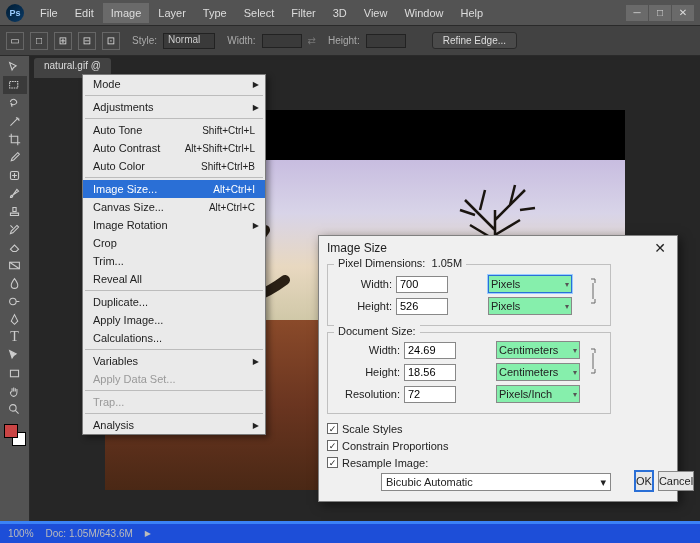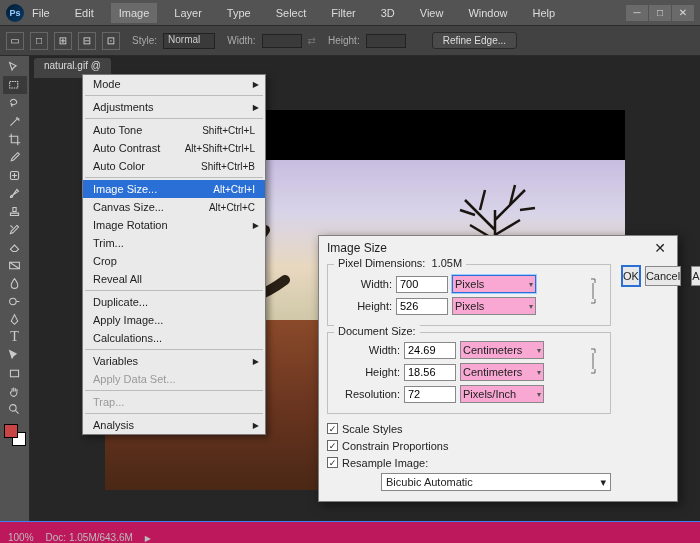--- a/index.html
+++ b/index.html
@@ -1,19 +1,19 @@
 <!DOCTYPE html>
 <html><head>
 <meta charset="utf-8">
 <style>
   * { box-sizing: border-box; }
   body { margin:0; padding:0; width:700px; height:543px; background:#535353; font-family:"Segoe UI",Tahoma,sans-serif; font-size:11px; color:#ddd; overflow:hidden; position:relative;}
   .titlebar{height:26px; background:#535353; display:flex; align-items:center; padding:0 6px; border-bottom:1px solid #2a2a2a;}
   .ps-logo{width:18px;height:18px; background:linear-gradient(135deg,#001c33,#0a3a66); border-radius:9px; display:flex;align-items:center;justify-content:center; font-size:9px; font-weight:bold; color:#9cf;}
-  .menubar{display:flex; margin-left:0; gap:9px;}
+  .menubar{display:flex; margin-left:8px; gap:1px;}
   .menubar span{padding:4px 8px; cursor:default;}
   .win-ctrls{margin-left:auto; display:flex; gap:1px;}
   .win-ctrls div{width:22px;height:16px; background:#6a6a6a; display:flex;align-items:center;justify-content:center; font-size:10px; color:#ddd;}
   .optbar{height:30px; background:#424242; border-bottom:1px solid #2a2a2a; display:flex; align-items:center; padding:0 6px; gap:6px; font-size:10px;}
   .icon-box{width:18px;height:18px; border:1px solid #666; display:flex;align-items:center;justify-content:center;}
   .opt-label{color:#aaa; margin-left:6px;}
   .opt-select{background:#3a3a3a; border:1px solid #222; color:#ccc; height:16px; font-size:10px; padding:0 14px 0 4px;}
   .opt-input{background:#3a3a3a; border:1px solid #222; width:40px; height:14px;}
   .opt-btn{background:#4a4a4a; border:1px solid #2a2a2a; border-radius:3px; padding:2px 10px; color:#ddd; font-size:10px;}
   .work{position:relative; height:calc(543px - 26px - 30px - 22px); display:flex;}
@@ -26,45 +26,45 @@
   .canvas-area{flex:1; background:#262626; position:relative; display:flex; flex-direction:column;}
   .tabrow{height:22px; display:flex; align-items:flex-end; padding-left:4px;}
   .doctab{background:#424242; height:20px; padding:2px 10px; font-size:10px; color:#ddd; border-top-left-radius:3px; border-top-right-radius:3px;}
   .canvas-view{flex:1; background:#262626; display:flex; align-items:center; justify-content:center; position:relative;}
   .canvas-img{width:520px; height:380px; background:#000; position:relative; overflow:hidden;}
   .sky{position:absolute; top:50px; left:0; right:0; height:160px; background:linear-gradient(#c8bde0,#d8d4e8,#e8d8c0,#d0c8a8);}
   .ground{position:absolute; bottom:0; left:0; right:0; top:210px; background:linear-gradient(#8a4a2a,#6a3520,#4a2815);}
   .tree{position:absolute; top:70px; left:40px; width:180px; height:160px;}
   .tree svg{width:100%;height:100%;}
   .branches{position:absolute; top:60px; right:60px; width:140px; height:100px;}
-  .statusbar{height:22px; background:#be185d; border-top:1px solid #3b82f6; display:flex; align-items:flex-end; padding:0 8px; font-size:10px; color:#bbb; gap:12px;}
+  .statusbar{height:22px; background:#1d4ed8; border-top:3px solid #3b82f6; display:flex; align-items:center; padding:0 8px; font-size:10px; color:#bbb; gap:12px;}
 
   .dropdown{position:absolute; top:26px; left:82px; width:184px; background:#eaeaea; color:#222; border:1px solid #7a7a7a; box-shadow:3px 3px 6px rgba(0,0,0,.4); z-index:50; font-size:11px;margin-top:48px;}
   .dd-item{height:18px; display:flex; align-items:center; padding:0 10px; position:relative; cursor:default;}
   .dd-item.hl{background:#2a6fd6; color:#fff;}
   .dd-item.disabled{color:#999;}
   .dd-sep{height:1px; background:#bcbcbc; margin:2px 2px;}
   .dd-short{margin-left:auto; font-size:10px;}
   .dd-arrow{position:absolute; right:6px; font-size:8px;}
 
   .dialog{position:absolute; top:235px; left:318px; width:360px; background:#f0f0f0; color:#222; border:1px solid #808080; box-shadow:3px 3px 10px rgba(0,0,0,.5); z-index:60; font-size:11px;}
   .dlg-title{height:24px; display:flex; align-items:center; padding:0 8px; font-size:12px;}
   .dlg-close{margin-left:auto; width:18px; height:18px; display:flex;align-items:center;justify-content:center; font-size:14px;}
-  .dlg-body{padding:4px 8px 10px; display:flex; gap:11px;}
+  .dlg-body{padding:4px 8px 10px; display:flex; gap:24px;align-items:flex-end;}
   .dlg-main{flex:1;}
   .dlg-side{width:68px; display:flex; flex-direction:row; gap:5px; padding-top:2px;}
   .dlg-btn{height:20px; background:#e8e8e8; border:1px solid #888; text-align:center; line-height:18px; font-size:11px;}
   .dlg-btn.def{border:1px solid #2a6fd6; box-shadow:0 0 0 1px #2a6fd6;}
   .groupbox{border:1px solid #c0c0c0; padding:6px 8px 8px; margin-bottom:6px; position:relative;}
   .group-title{position:absolute; top:-8px; left:6px; background:#f0f0f0; padding:0 4px; font-size:11px;}
   .form-row{display:flex; align-items:center; height:22px; gap:4px;}
   .form-row label{width:56px; text-align:right; font-size:11px;}
   .form-row.doc label{width:64px;}
   .num-input{width:52px; height:17px; border:1px solid #888; background:#fff; font-size:11px; padding:0 3px;}
-  .unit-select{width:84px; height:18px; border:1px solid #888; background:#f9a8d4; font-size:11px; padding:0 2px; display:flex; align-items:center; justify-content:space-between;}
+  .unit-select{width:84px; height:18px; border:1px solid #888; background:#86efac; font-size:11px; padding:0 2px; display:flex; align-items:center; justify-content:space-between;margin-left:36px;}
   .unit-select.hl{border:1px solid #2a6fd6; box-shadow:0 0 0 1px #9cf;}
   .unit-select .chev{font-size:8px; color:#555;}
   .link-icon{width:14px; height:36px; margin-left:2px; display:flex; align-items:center; justify-content:center;}
   .link-icon svg{width:12px; height:30px; stroke:#666; fill:none;}
   .chk-row{display:flex; align-items:center; gap:4px; height:17px;}
   .chk{width:11px;height:11px; border:1px solid #666; background:#fff; display:flex;align-items:center;justify-content:center; font-size:9px; color:#222;}
   .resample-select{width:230px; height:18px; border:1px solid #888; background:#fff; font-size:11px; margin-left:54px; margin-top:2px; padding:0 4px; display:flex;align-items:center; justify-content:space-between;}
   .pixeldim-line{display:flex; align-items:center; font-size:11px; margin-bottom:2px;}
 </style>
 </head>
@@ -275,24 +275,24 @@
     </div>
     <div class="dd-item">
       <span>Canvas Size...</span>
       <span class="dd-short">Alt+Ctrl+C</span>
     </div>
     <div class="dd-item">
       <span>Image Rotation</span>
       <span class="dd-arrow">▶</span>
     </div>
     <div class="dd-item">
+      <span>Crop</span>
+    </div>
+    <div class="dd-item">
       <span>Trim...</span>
-    </div>
-    <div class="dd-item">
-      <span>Crop</span>
     </div>
     <div class="dd-item">
       <span>Reveal All</span>
     </div>
     <div class="dd-sep"></div>
     <div class="dd-item">
       <span>Duplicate...</span>
     </div>
     <div class="dd-item">
       <span>Apply Image...</span>

